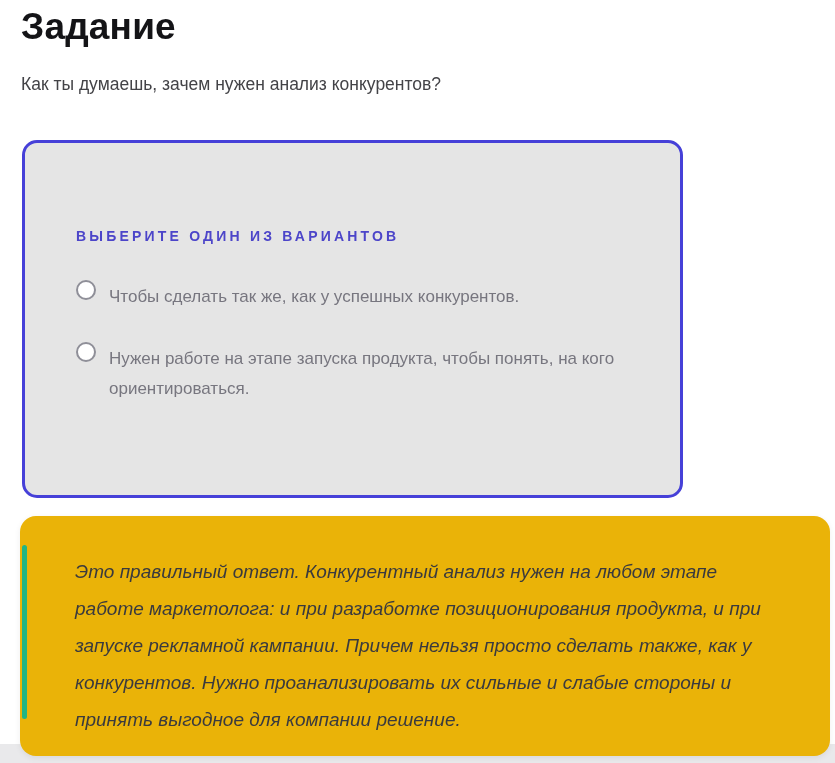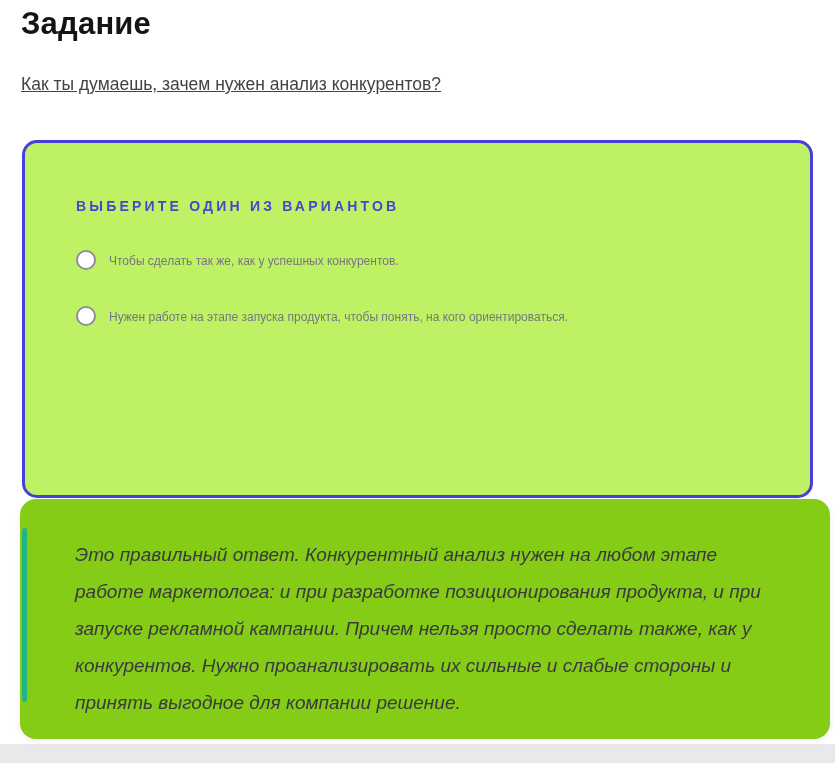--- a/index.html
+++ b/index.html
@@ -6,70 +6,71 @@
   html, body {
     width: 835px; height: 763px;
     background: #ffffff;
     font-family: "Liberation Sans", "DejaVu Sans", sans-serif;
     overflow: hidden;
   }
   .page { position: relative; width: 835px; height: 763px; }
 
   .page-title {
     position: absolute; left: 21px; top: 6px;
-    font-size: 31px; font-weight: 700; color: #141417;
+    font-size: 37px; font-weight: 700; color: #141417;
     letter-spacing: 0.2px;
   }
   .question-text {
     position: absolute; left: 21px; top: 74px;
-    font-size: 17.5px; color: #434347; text-decoration: underline;
+    font-size: 17.5px; color: #434347;
   }
 
   .quiz-card {
     position: absolute; left: 22px; top: 140px;
-    width: 791px; height: 358px;
-    background: #bef264;
+    width: 661px; height: 358px;
+    background: #e5e5e5;
     border: 3px solid #4640d8;
     border-radius: 15px;
-    padding: 55px 50px 0 51px;
+    padding: 85px 50px 0 51px;
   }
   .quiz-prompt {
     font-size: 14px; font-weight: 700; color: #4c45c9;
     letter-spacing: 3.2px;
   }
   .options { margin-top: 32px; }
   .option {
     display: flex; align-items: flex-start;
     margin-bottom: 26px;
     cursor: pointer;
   }
   .option-label {
-    font-size: 12px; line-height: 30px; color: #77767f;
+    font-size: 17px; line-height: 30px; color: #77767f;
     max-width: 655px;
     padding-top: 0px;
+    margin-top: 6px;
   }
   .option.selected .option-label { color: #322f72; }
   .radio {
     flex: 0 0 auto;
     width: 20px; height: 20px;
     border: 2px solid #8f8f98;
     border-radius: 50%;
     margin: 4px 13px 0 0;
     background: #ffffff;
   }
   .radio-selected {
     flex: 0 0 auto;
     width: 22px; height: 22px;
     margin: 3px 11px 0 0;
   }
 
   .feedback-card {
-    position: absolute; left: 20px; top: 499px;
+    position: absolute; left: 20px; top: 516px;
     width: 810px; height: 240px;
-    background: #84cc16;
+    background: #eab308;
     border-radius: 16px;
     box-shadow: 0 2px 6px rgba(0,0,0,0.07);
     z-index: 2;
   }
   .success-bar {
     position: absolute; left: 2px; top: 29px;
     width: 5px; height: 174px;
     background: #21b584;
     border-radius: 3px;
   }

